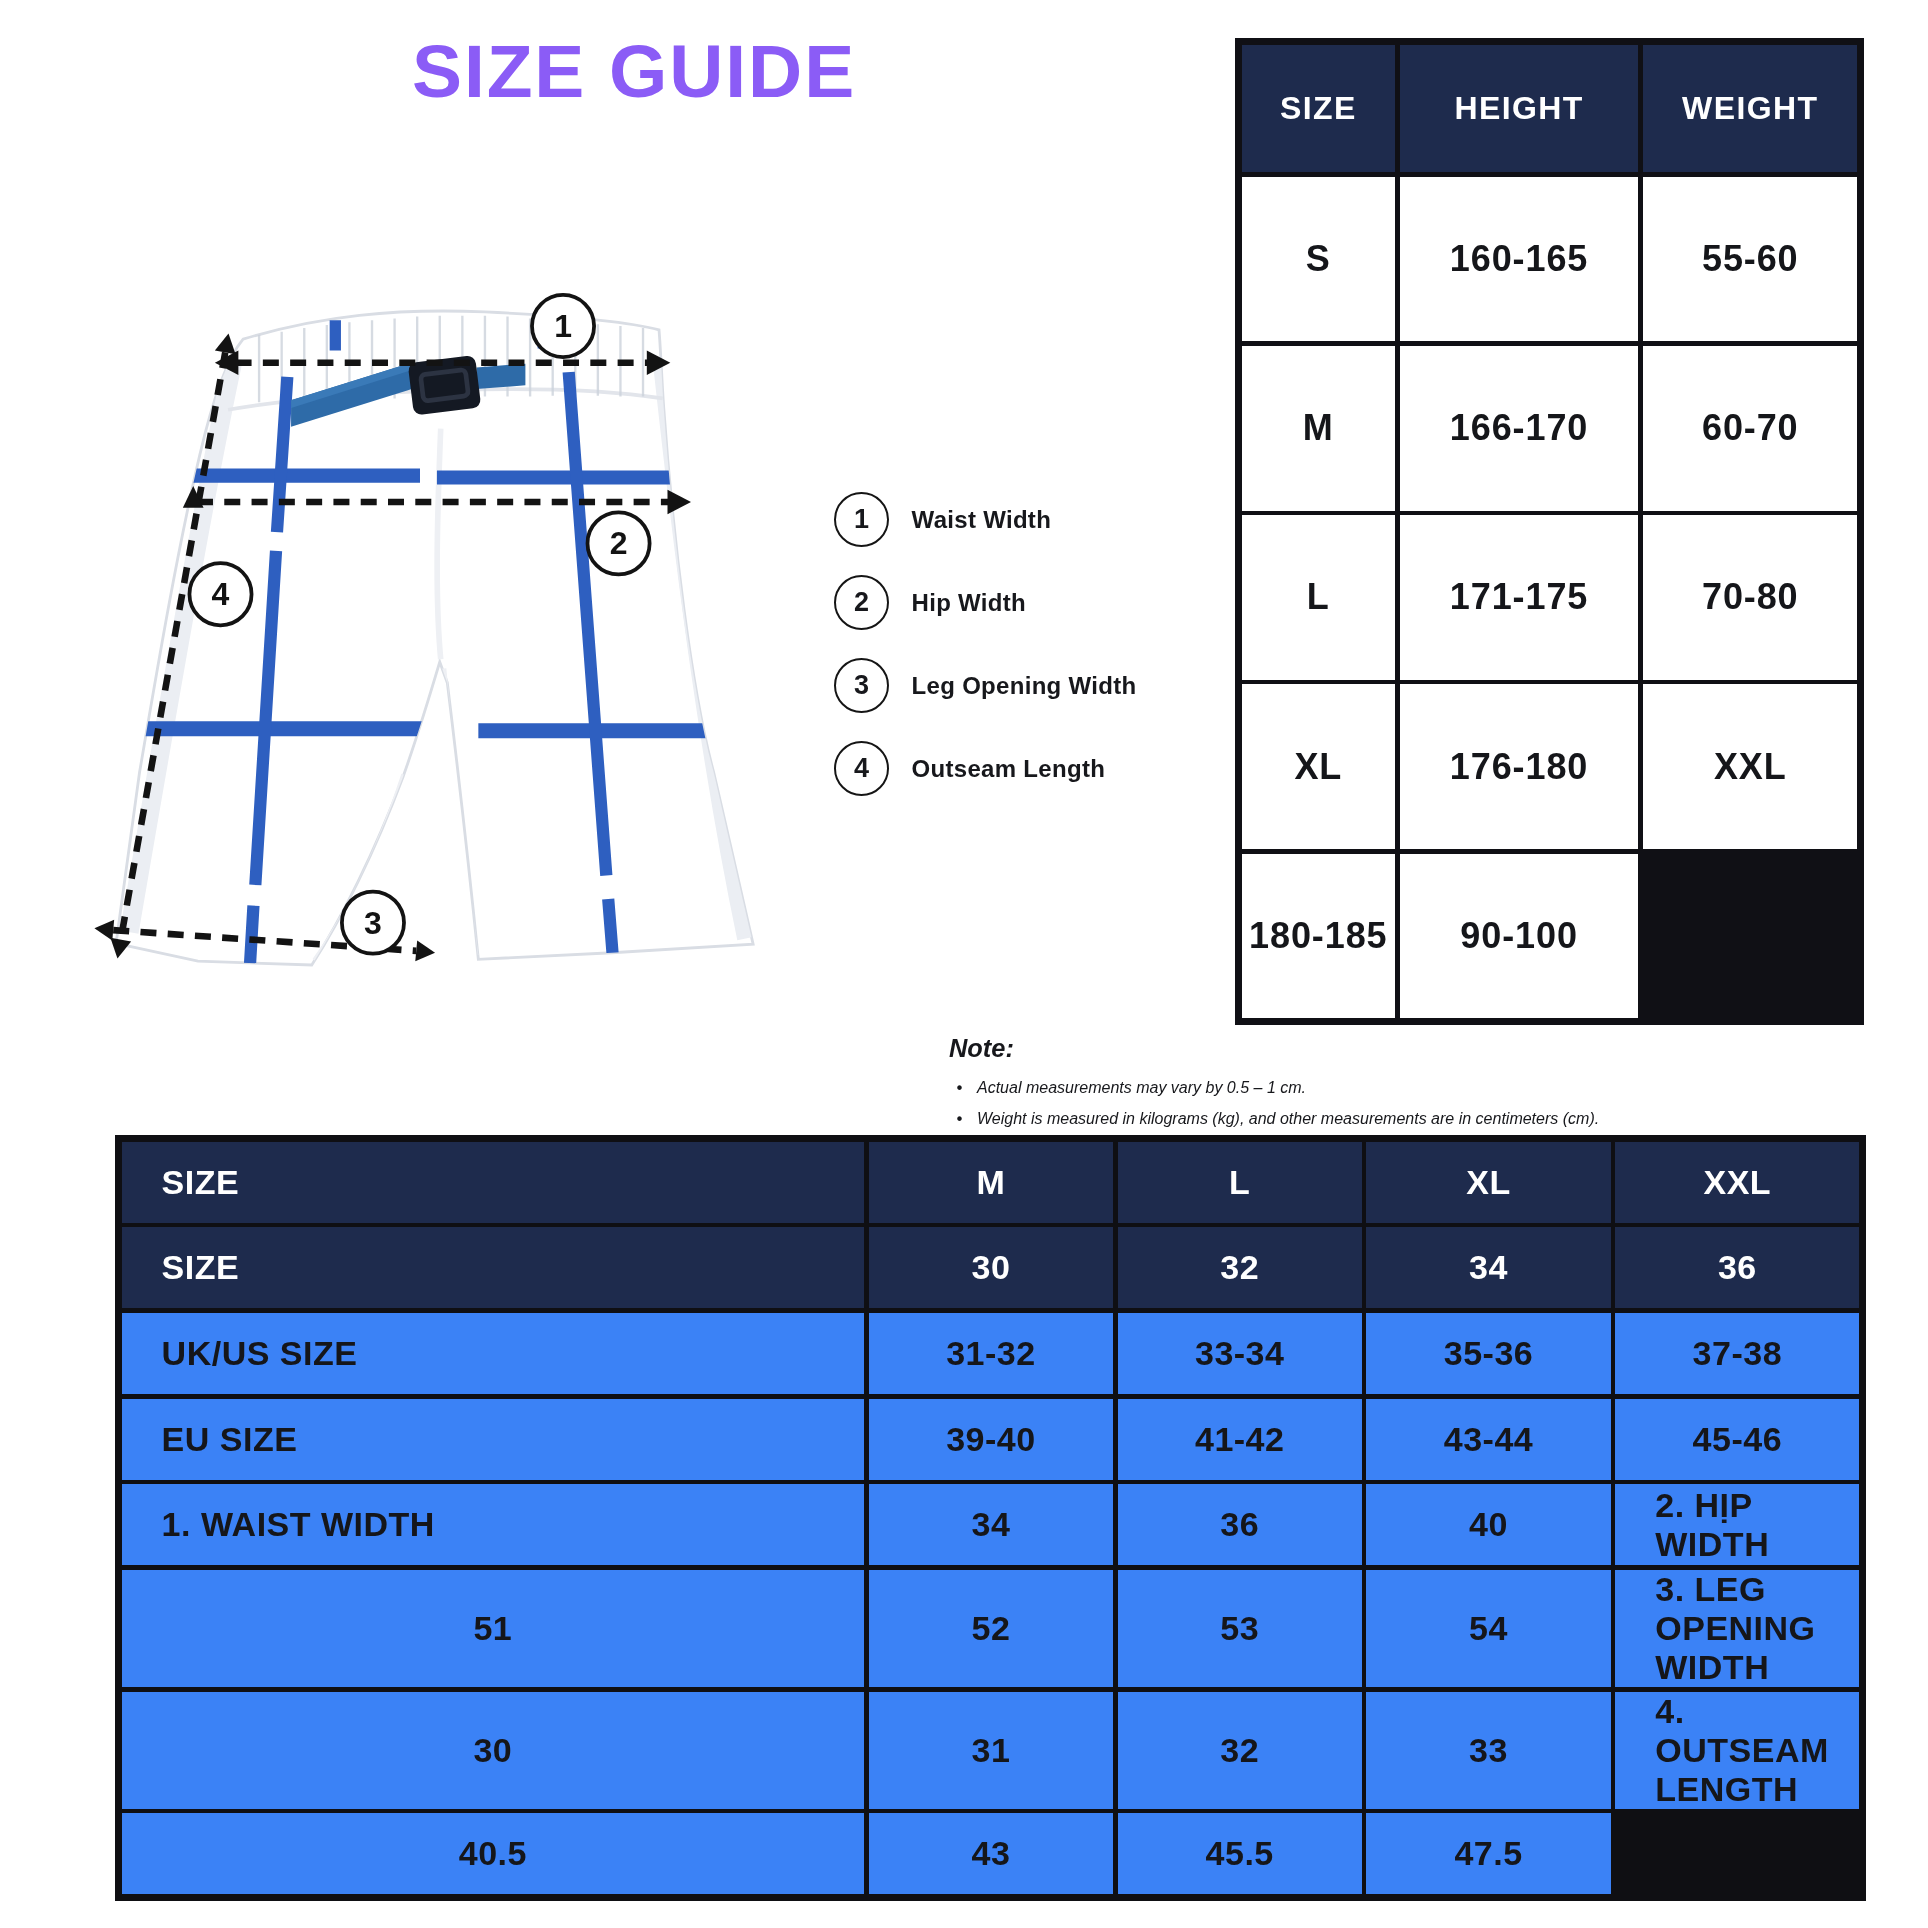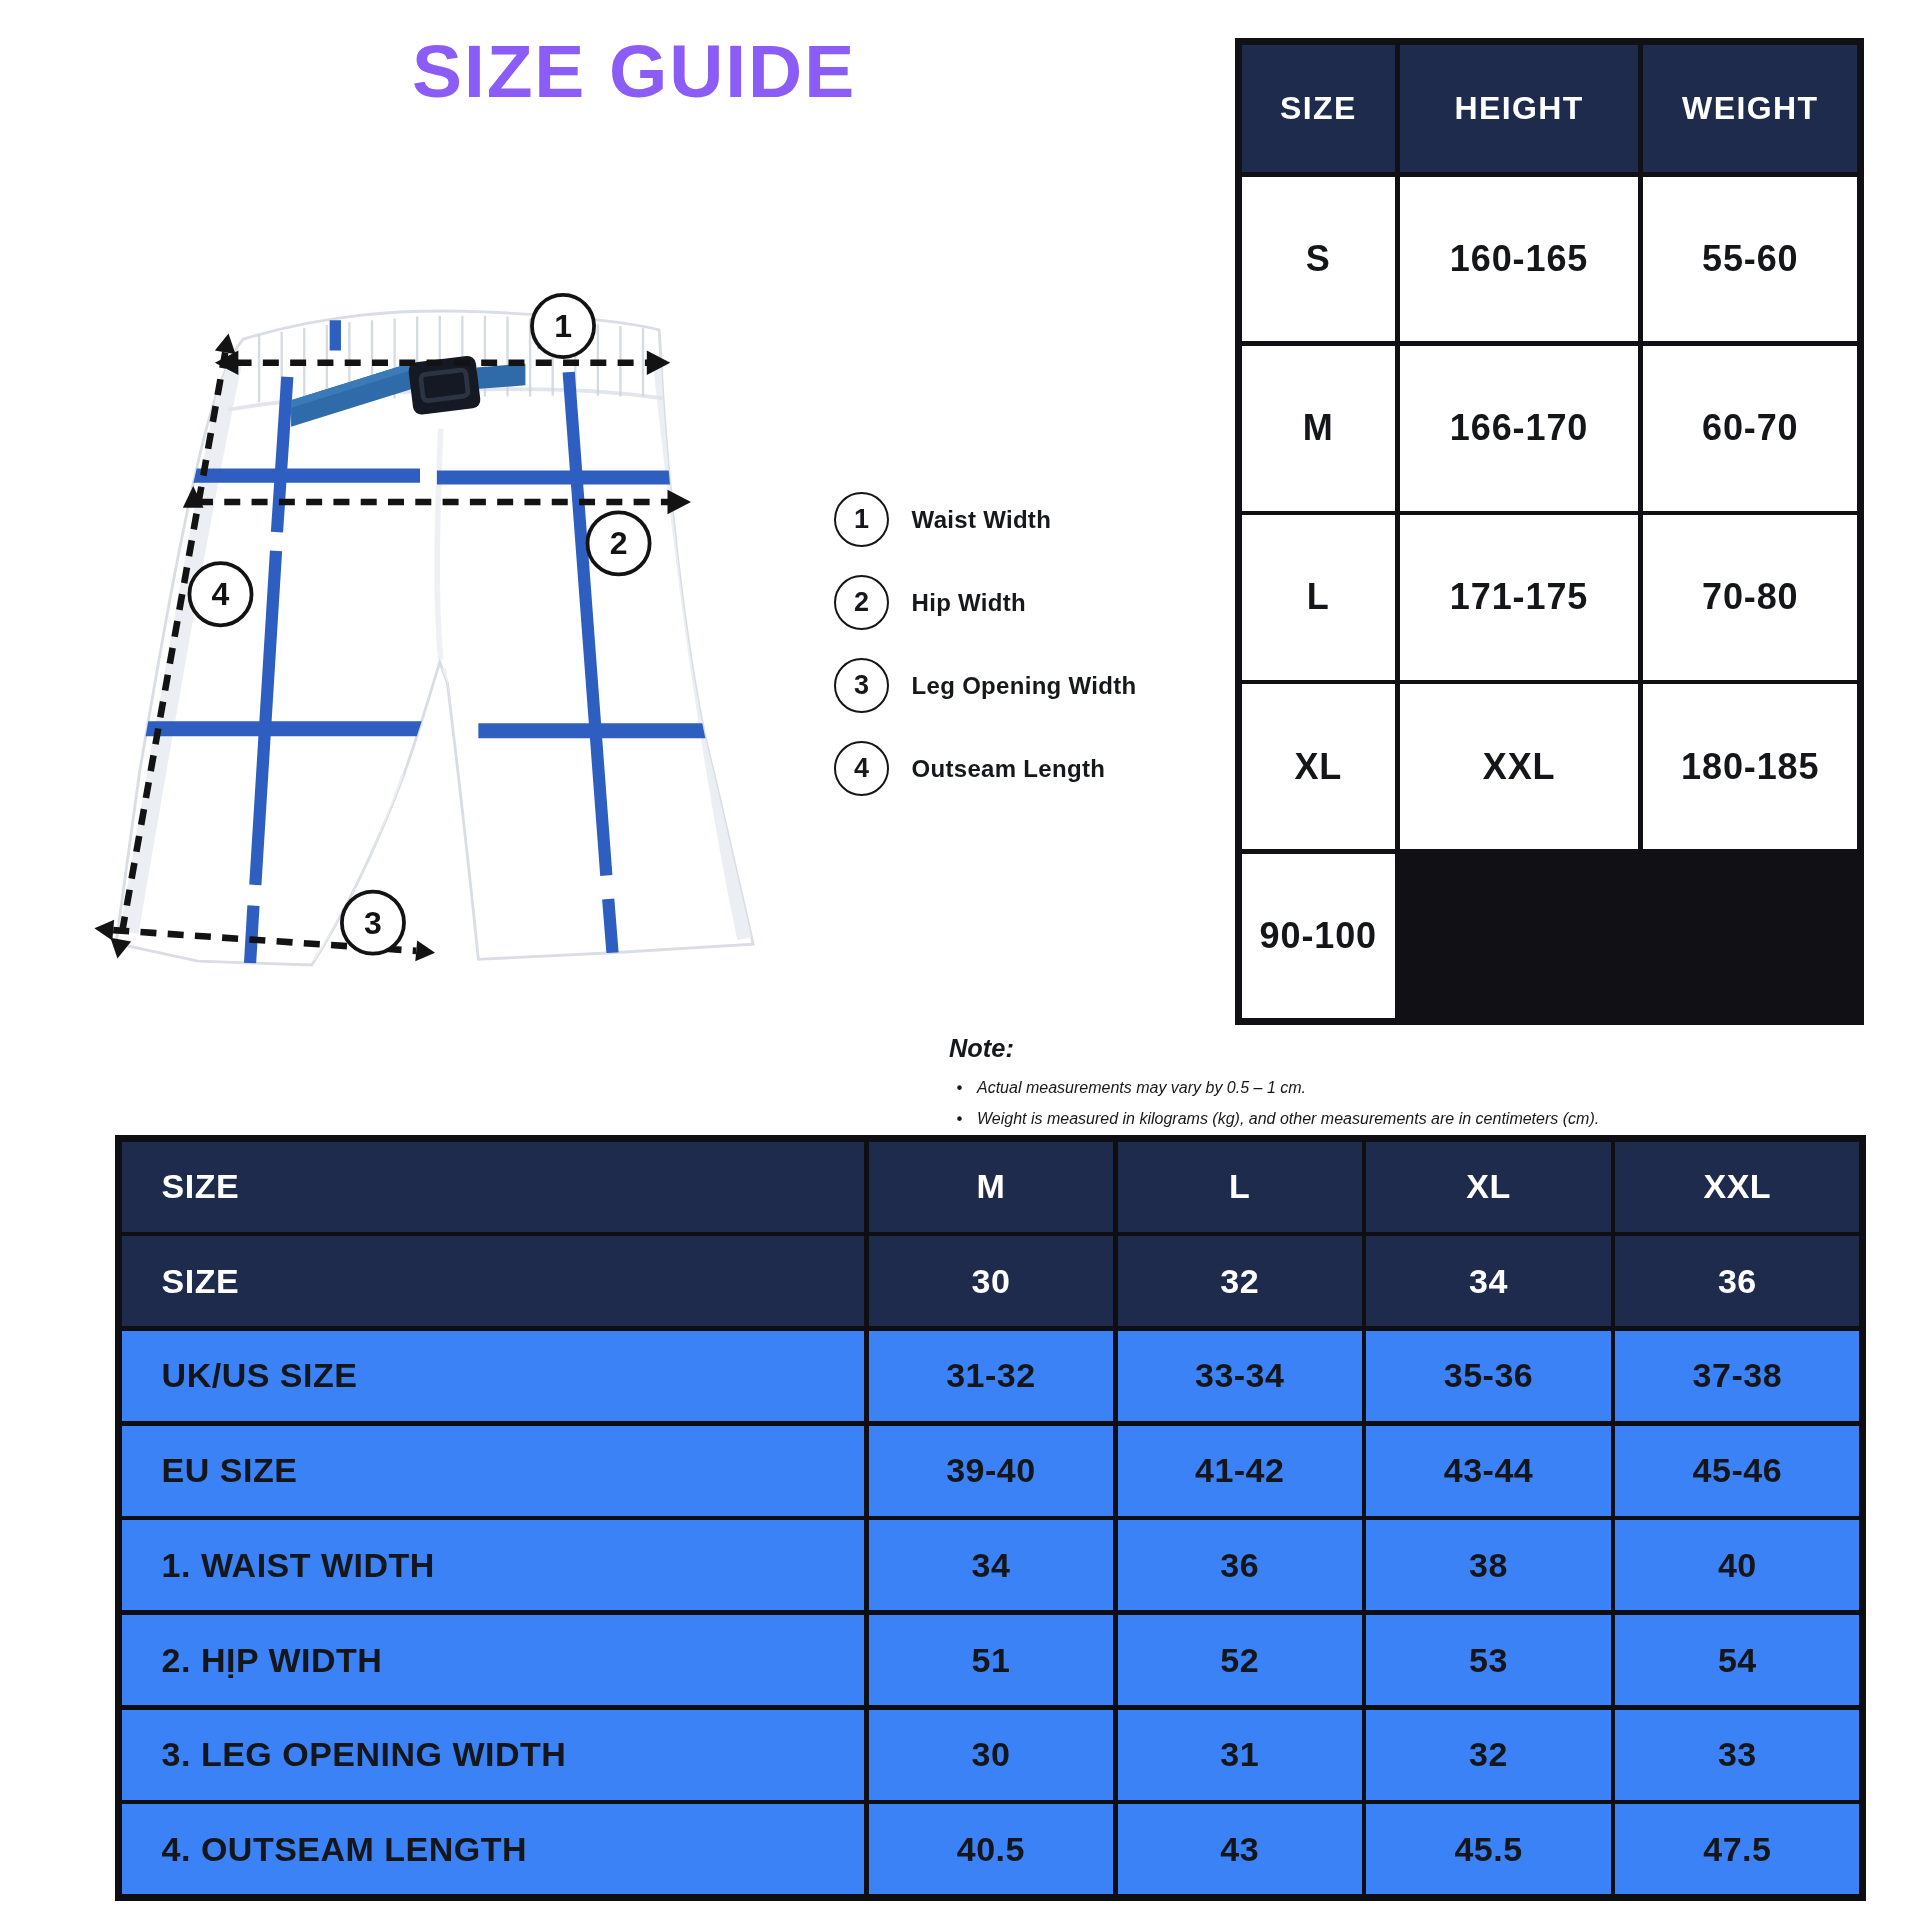--- a/index.html
+++ b/index.html
@@ -164,20 +164,21 @@
 
   <div class="cell">M</div>
   <div class="cell">166-170</div>
   <div class="cell">60-70</div>
 
   <div class="cell">L</div>
   <div class="cell">171-175</div>
   <div class="cell">70-80</div>
 
   <div class="cell">XL</div>
+  <div class="cell">176-180</div>
 
   <div class="cell">XXL</div>
   <div class="cell">180-185</div>
   <div class="cell">90-100</div>
 </div>
 
 <div class="note">
   <div class="note-title">Note:</div>
   <div class="note-line">Actual measurements may vary by 0.5 – 1 cm.</div>
   <div class="note-line">Weight is measured in kilograms (kg), and other measurements are in centimeters (cm).</div>
@@ -204,21 +205,20 @@
 
   <div class="m-cell lbl">EU SIZE</div>
   <div class="m-cell">39-40</div>
   <div class="m-cell">41-42</div>
   <div class="m-cell">43-44</div>
   <div class="m-cell">45-46</div>
 
   <div class="m-cell lbl">1. WAIST WIDTH</div>
   <div class="m-cell">34</div>
   <div class="m-cell">36</div>
-  <div class="m-cell">38</div>
   <div class="m-cell">40</div>
 
   <div class="m-cell lbl">2. HỊP WIDTH</div>
   <div class="m-cell">51</div>
   <div class="m-cell">52</div>
   <div class="m-cell">53</div>
   <div class="m-cell">54</div>
 
   <div class="m-cell lbl">3. LEG OPENING WIDTH</div>
   <div class="m-cell">30</div>

